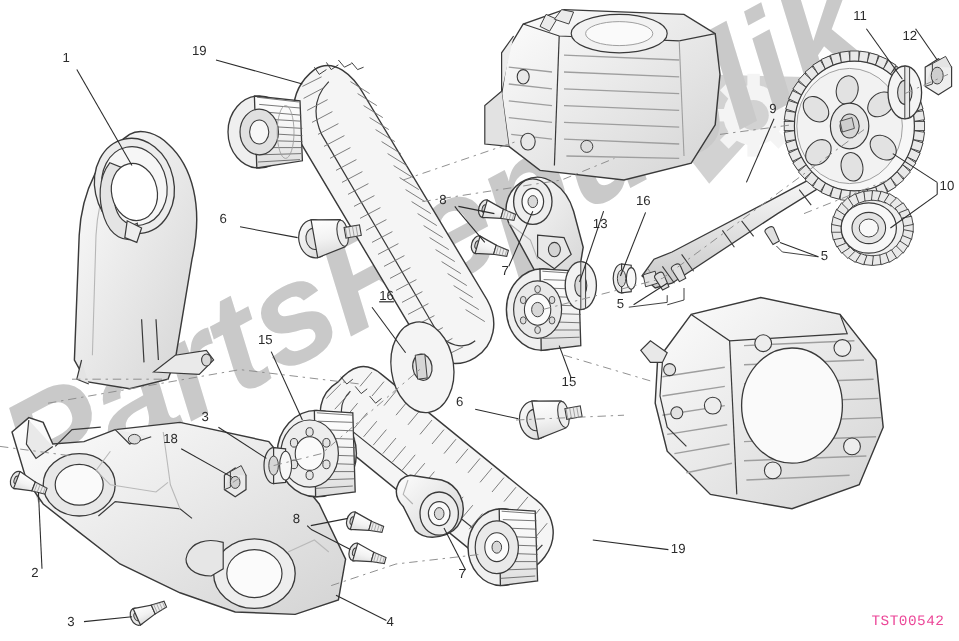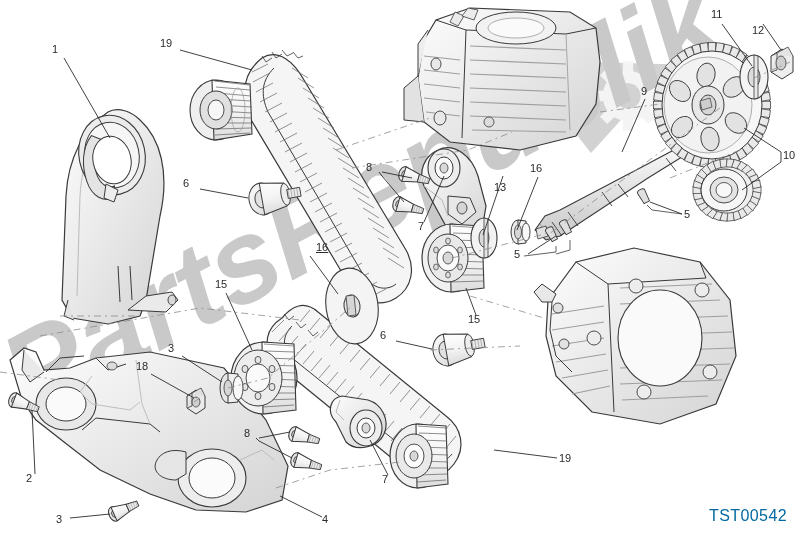--- a/index.html
+++ b/index.html
@@ -29,24 +29,24 @@
     font-size: 11px;
     color: #2b2b2b;
     line-height: 1;
     white-space: nowrap;
     user-select: none;
   }
   #doc-code {
     position: absolute;
     right: 12px;
     bottom: 9px;
-    font-family: Liberation Sans, sans-serif;
-    font-size: 16px;
+    font-family: Liberation Mono, monospace;
+    font-size: 12px;
     letter-spacing: 0.4px;
-    color: #0369a1;
+    color: #ec4899;
   }
   .wm-text {
     font-family: "Liberation Sans", sans-serif;
     font-weight: bold;
     font-style: italic;
     fill: #c9c9c9;
   }
 </style>
 </head>
 <body>

